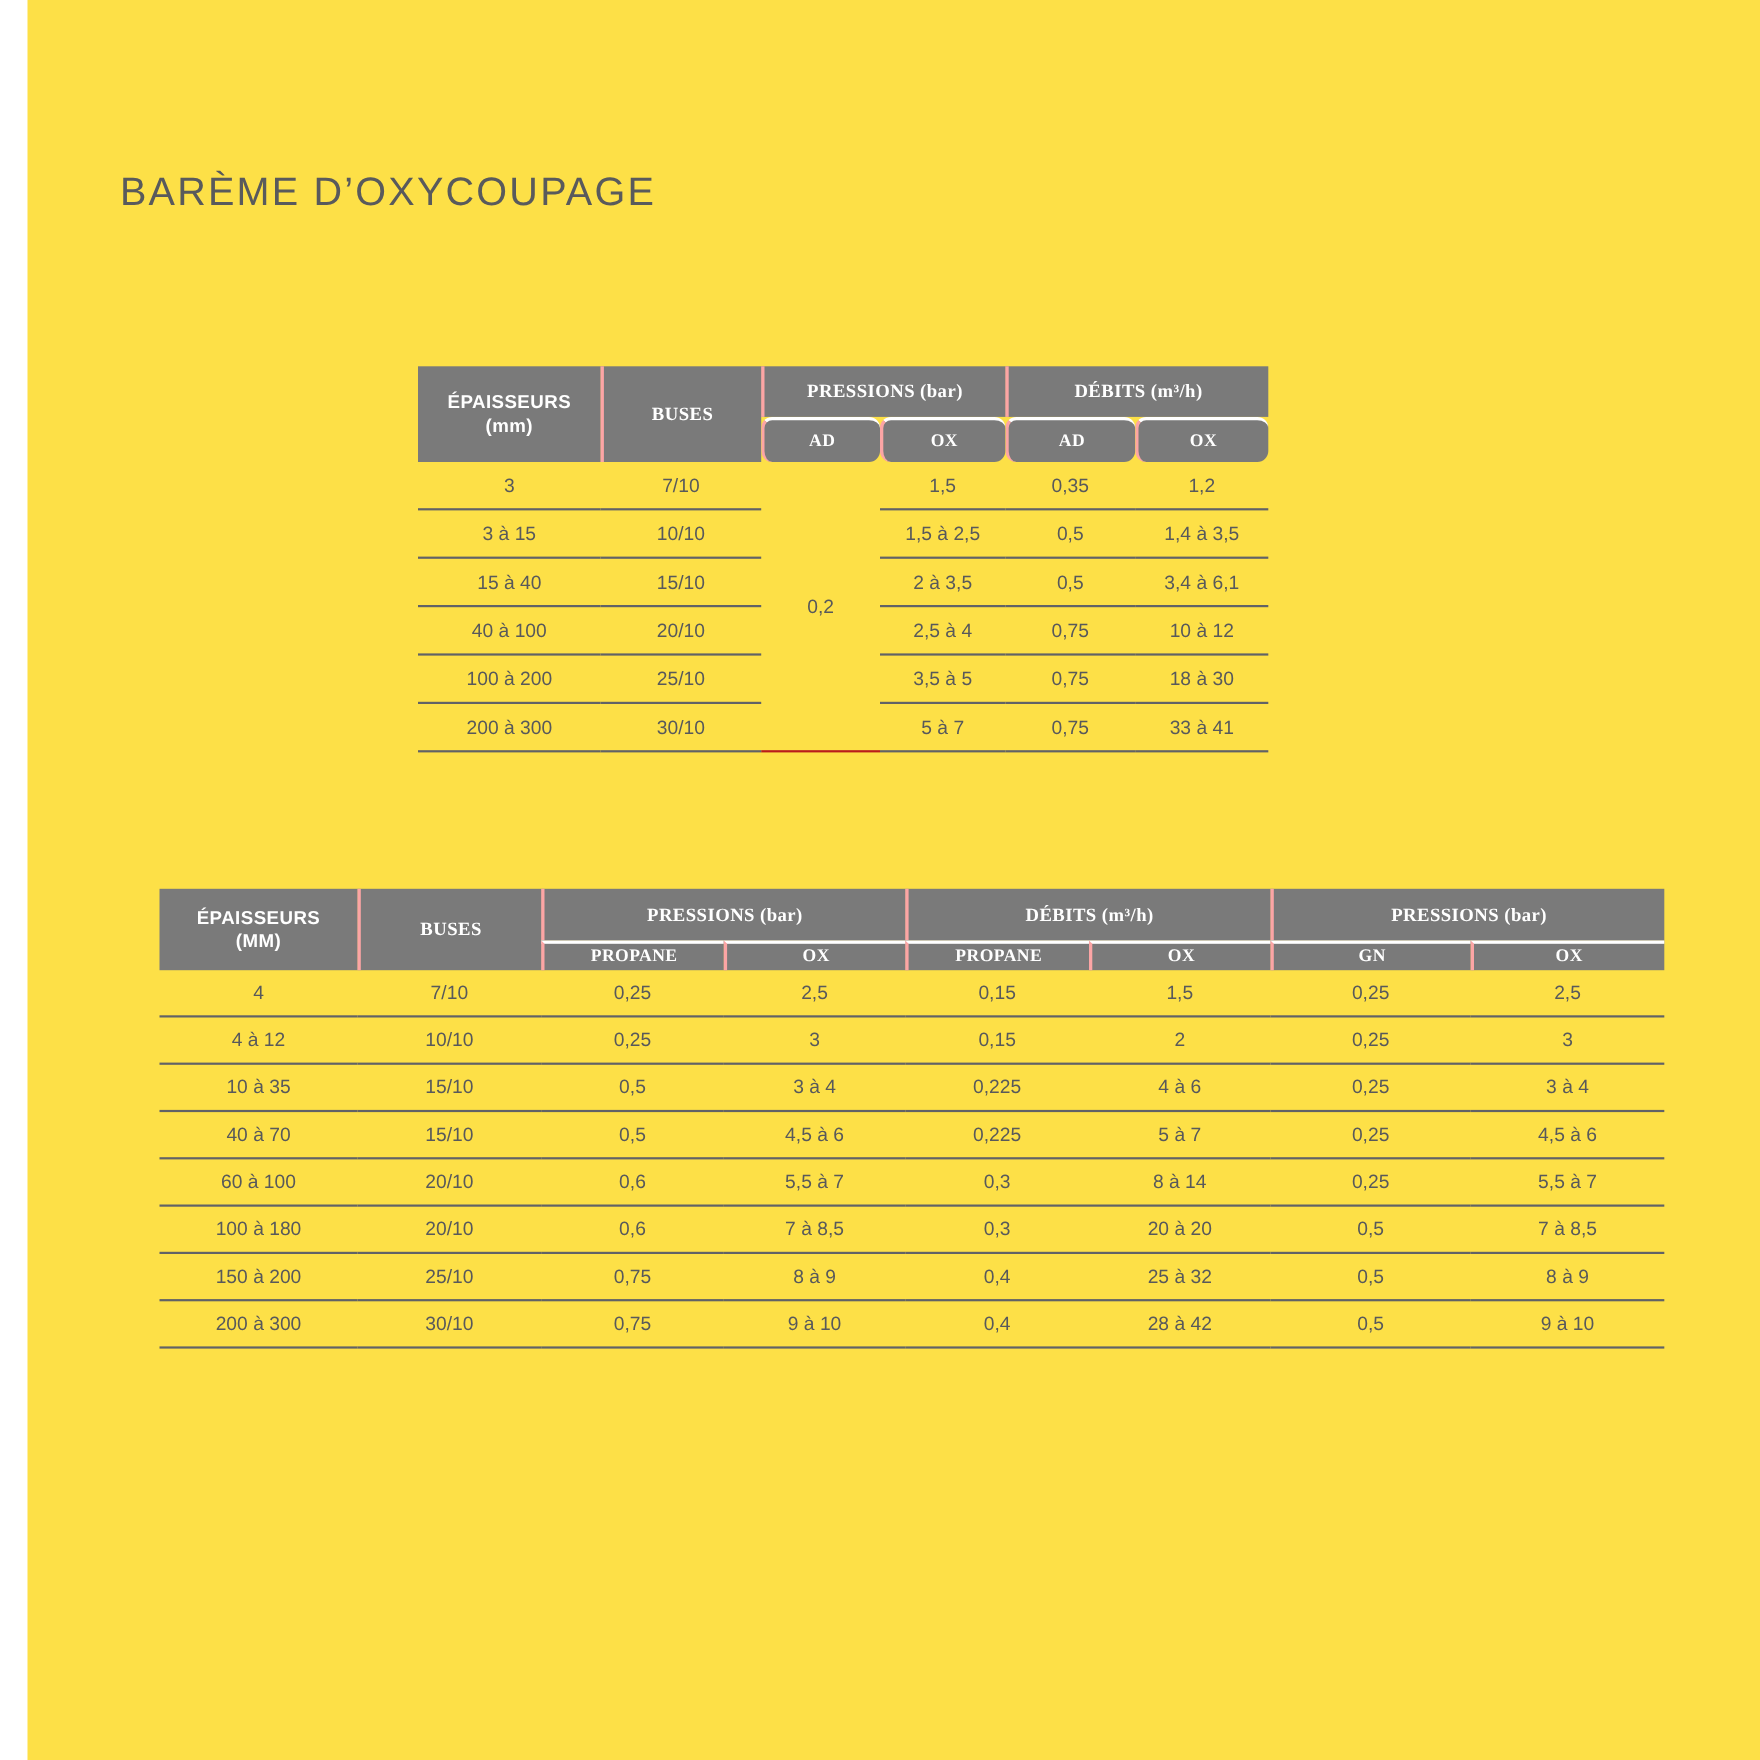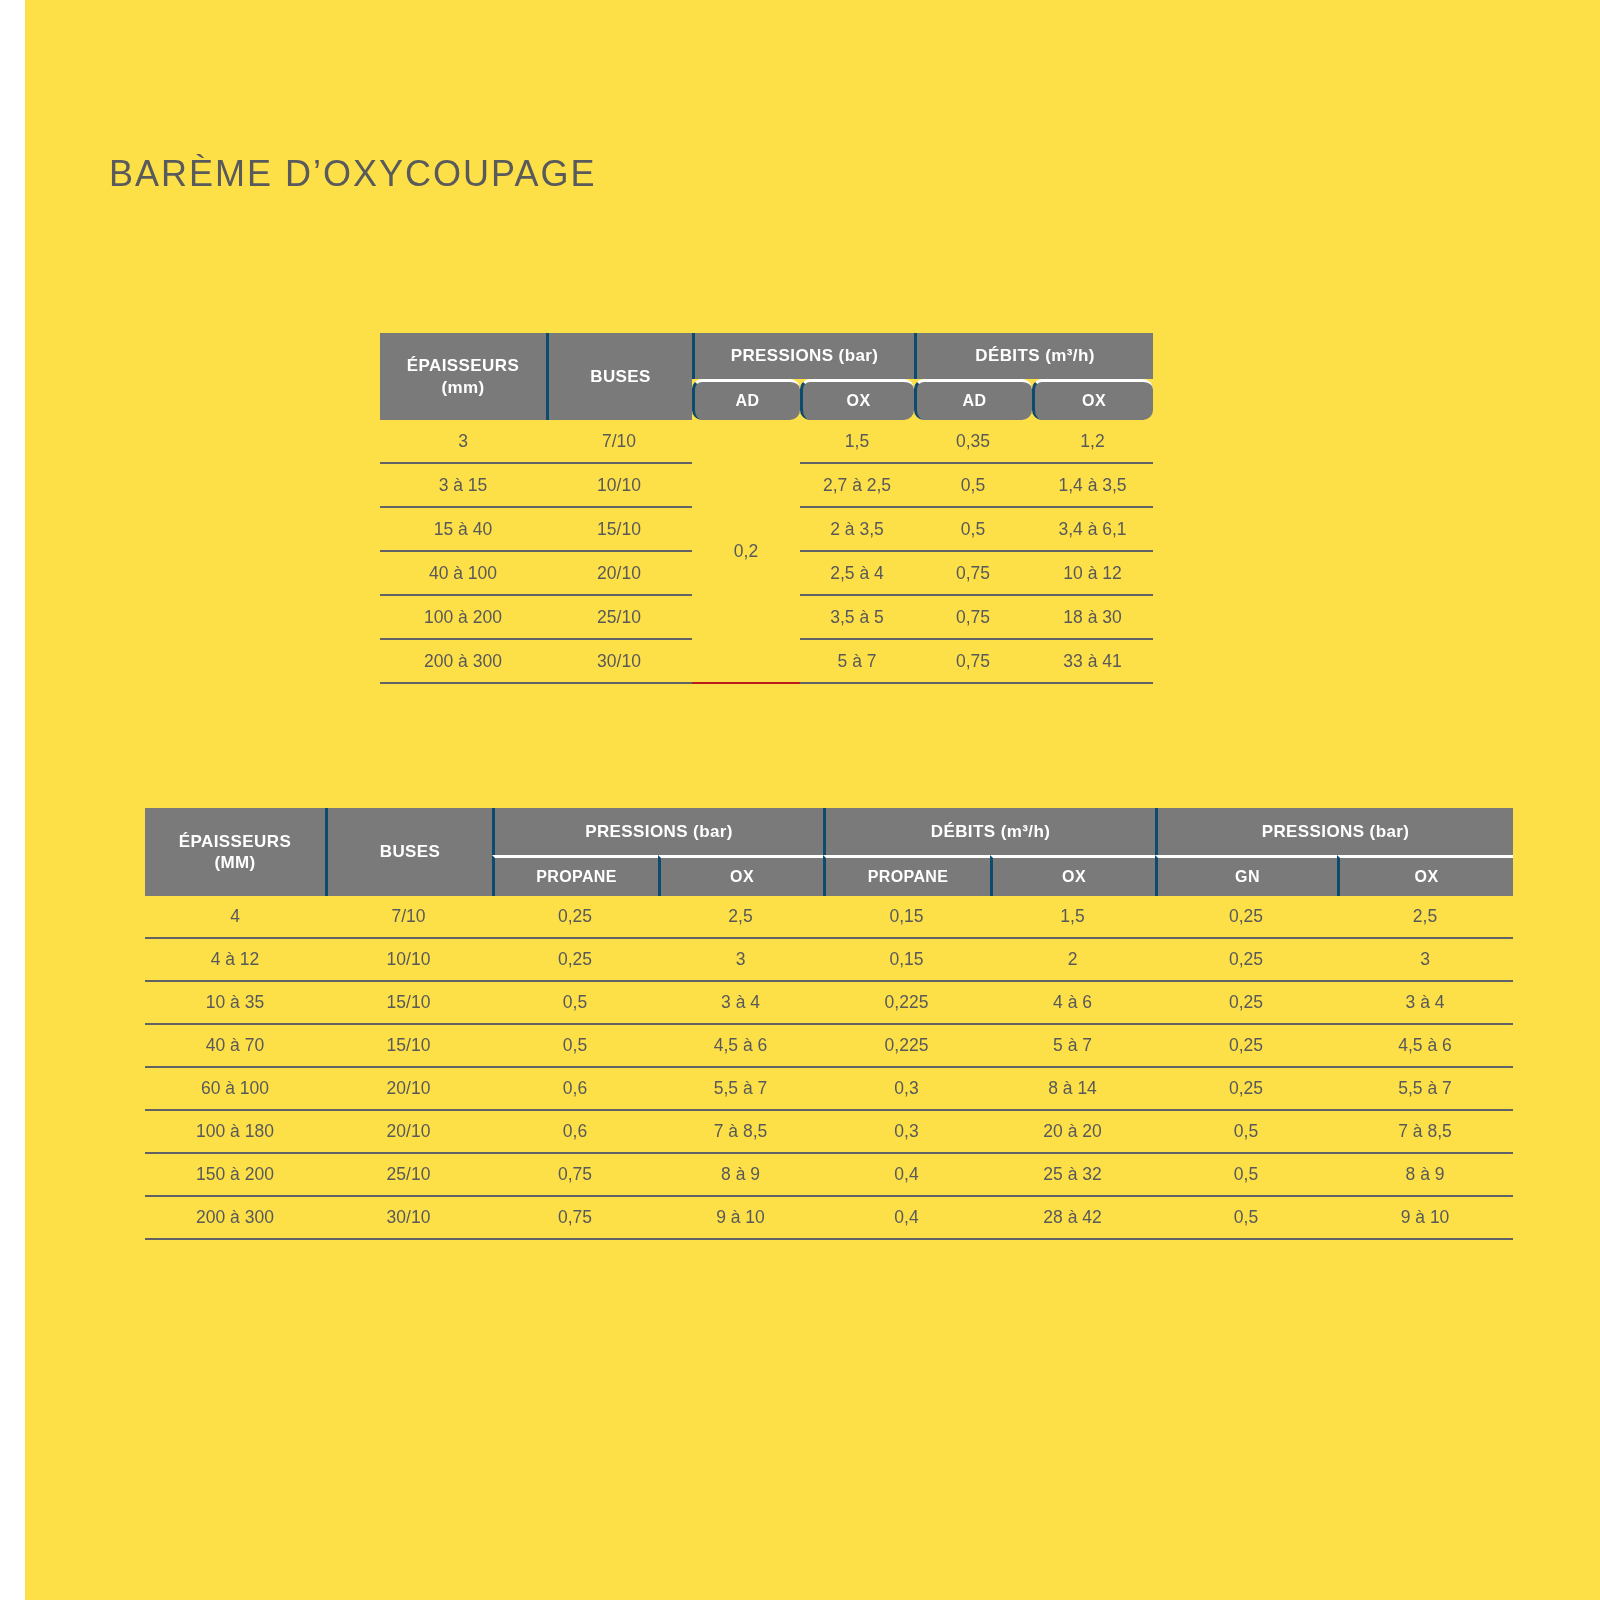--- a/index.html
+++ b/index.html
@@ -41,27 +41,27 @@
     color: #ffffff;
     font-weight: bold;
     text-align: center;
     vertical-align: middle;
     padding: 0 4px;
     font-size: 17px;
     letter-spacing: 0.4px;
     line-height: 1.25;
   }
   th.sub { font-size: 16px; }
-  th.bl { border-left: 3px solid #0c4a6e; }
+  th.bl { border-left: 3px solid #fca5a5; font-family: Liberation Serif, serif; }
   th.bt { border-top: 3px solid #ffffff; }
 
   #table1 tr.group th { height: 46px; }
   #table1 tr.subrow th { height: 41px; border-radius: 10px; }
   #table2 tr.group th { height: 47px; }
-  #table2 tr.subrow th { height: 41px; }
+  #table2 tr.subrow th { height: 27px; }
 
   td.c {
     text-align: center;
     vertical-align: middle;
     color: #58595b;
     font-size: 17.5px;
     padding: 0 4px;
     border-bottom: 2px solid #616266;
     background: transparent;
   }
@@ -107,21 +107,21 @@
         <td class="c">3</td>
         <td class="c">7/10</td>
         <td class="c merged" rowspan="6">0,2</td>
         <td class="c">1,5</td>
         <td class="c">0,35</td>
         <td class="c">1,2</td>
       </tr>
       <tr>
         <td class="c">3 à 15</td>
         <td class="c">10/10</td>
-        <td class="c">2,7 à 2,5</td>
+        <td class="c">1,5 à 2,5</td>
         <td class="c">0,5</td>
         <td class="c">1,4 à 3,5</td>
       </tr>
       <tr>
         <td class="c">15 à 40</td>
         <td class="c">15/10</td>
         <td class="c">2 à 3,5</td>
         <td class="c">0,5</td>
         <td class="c">3,4 à 6,1</td>
       </tr>

